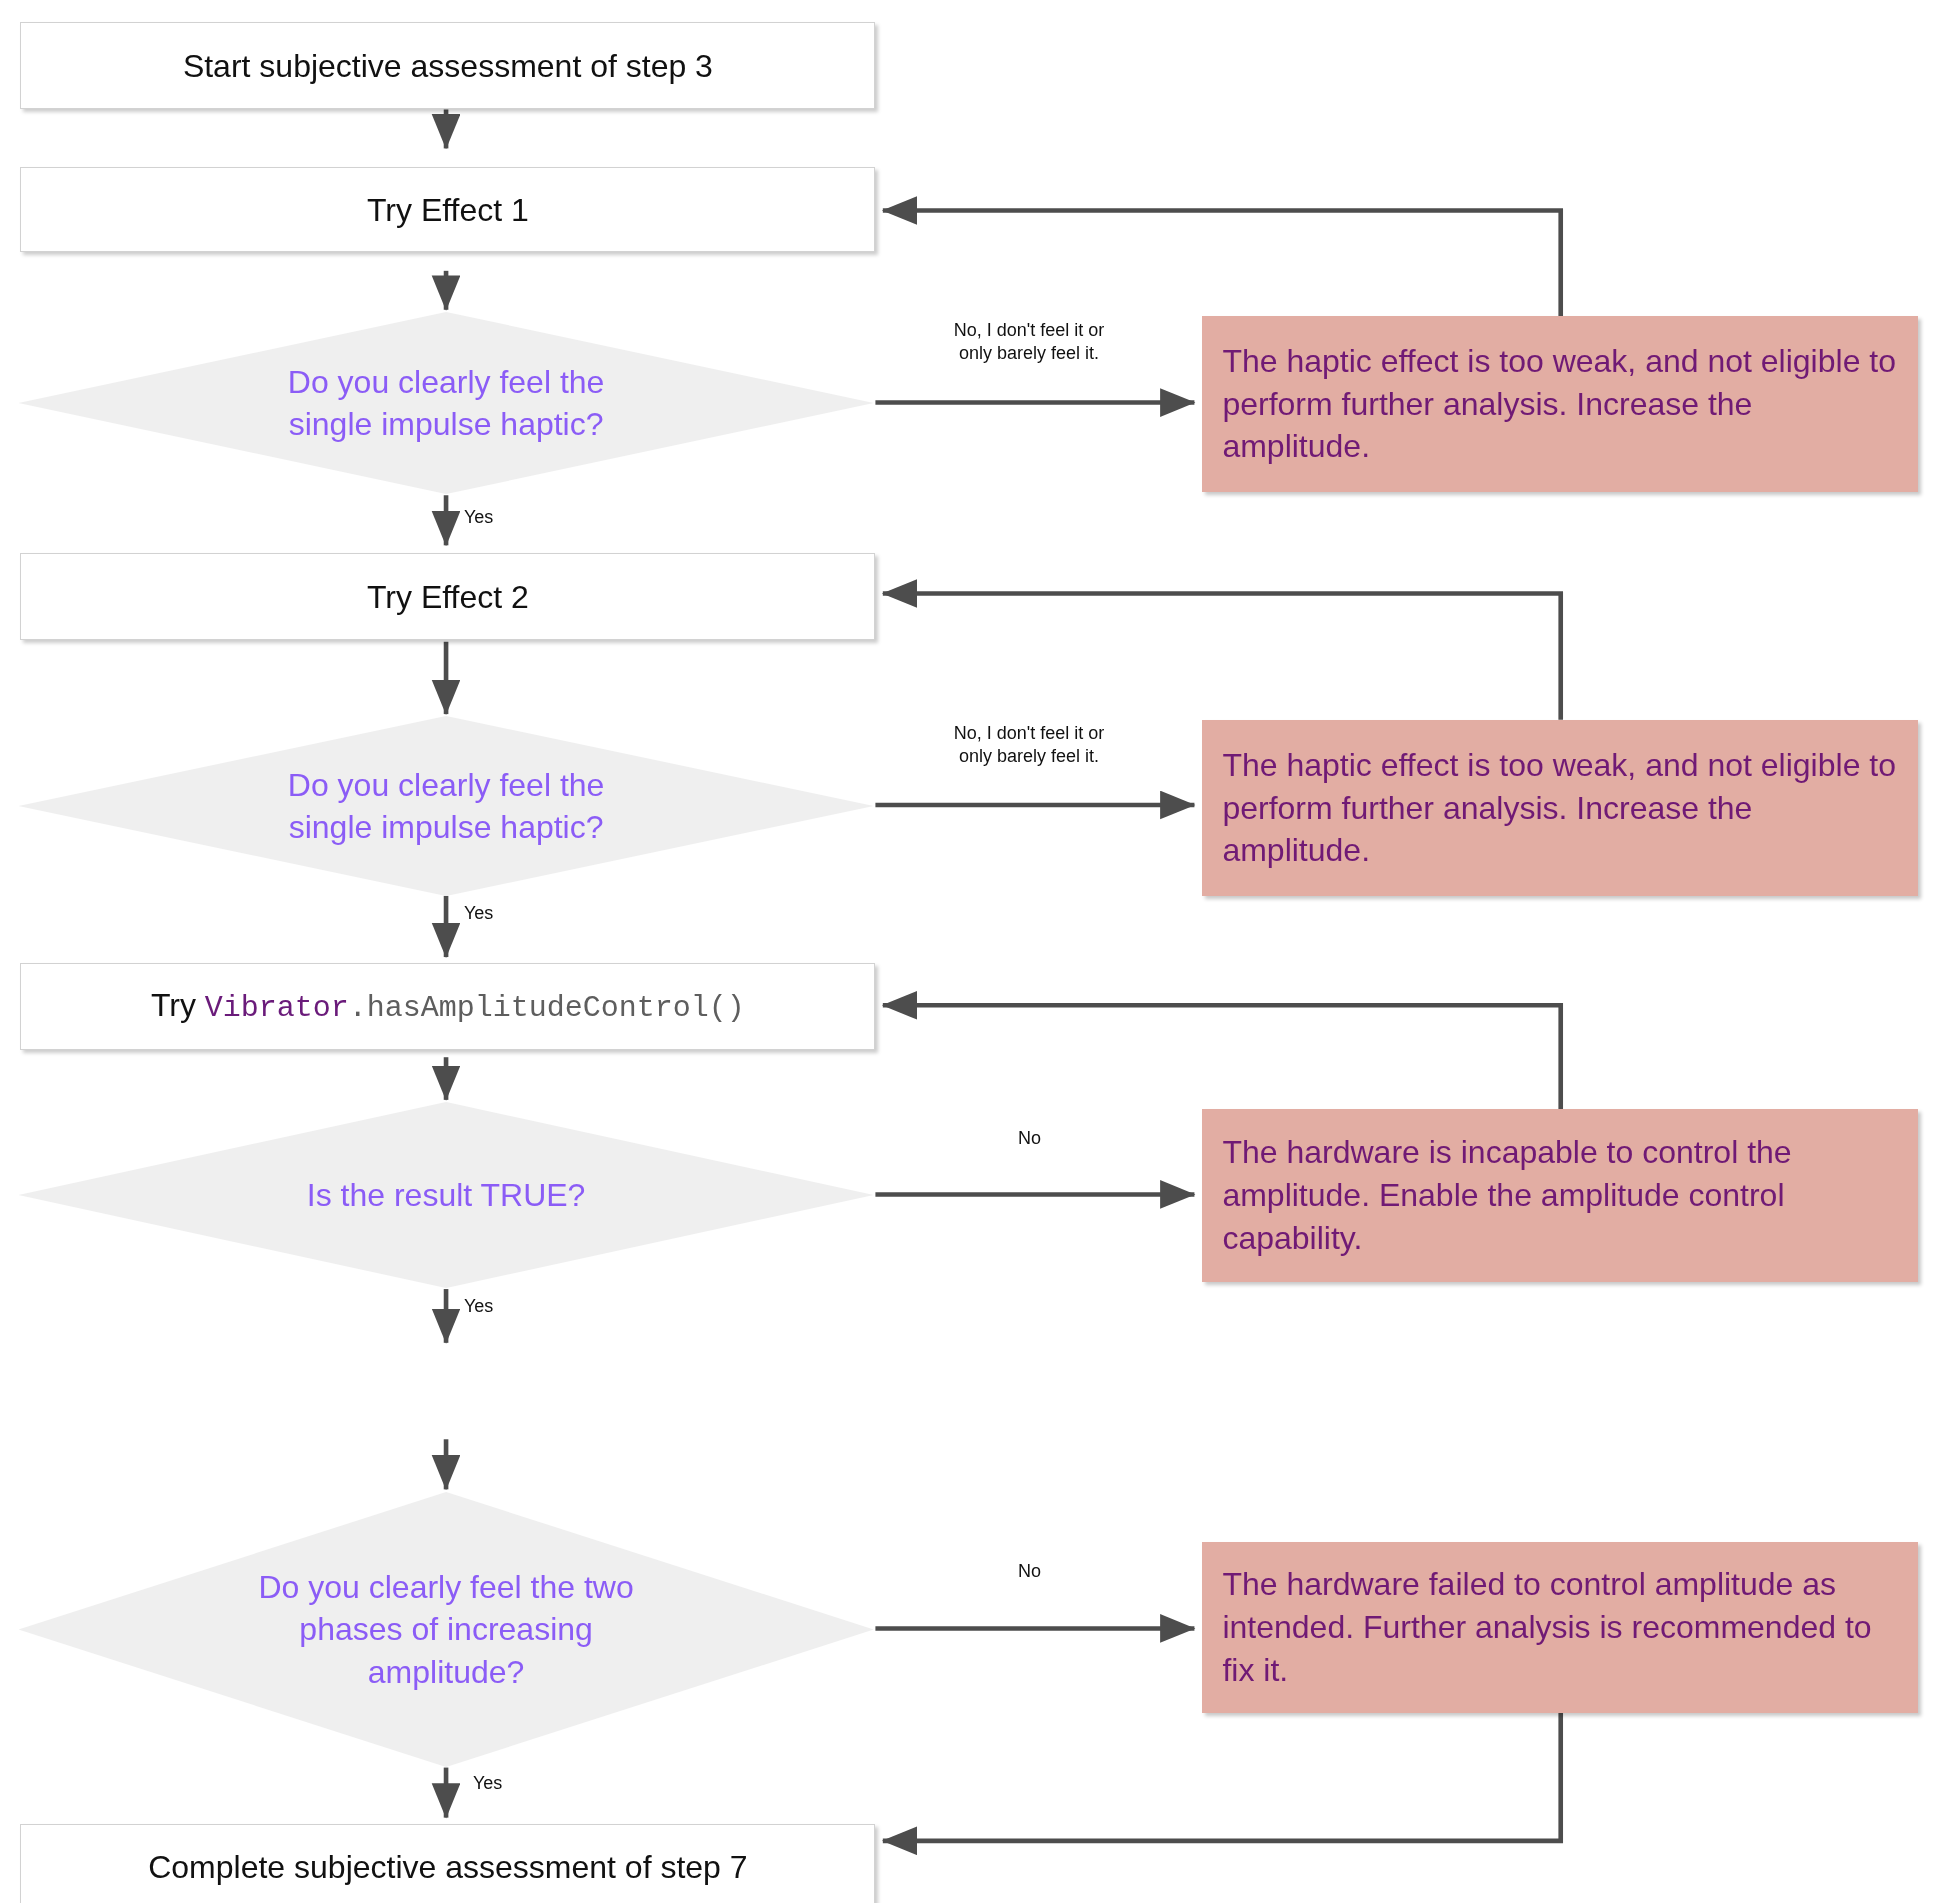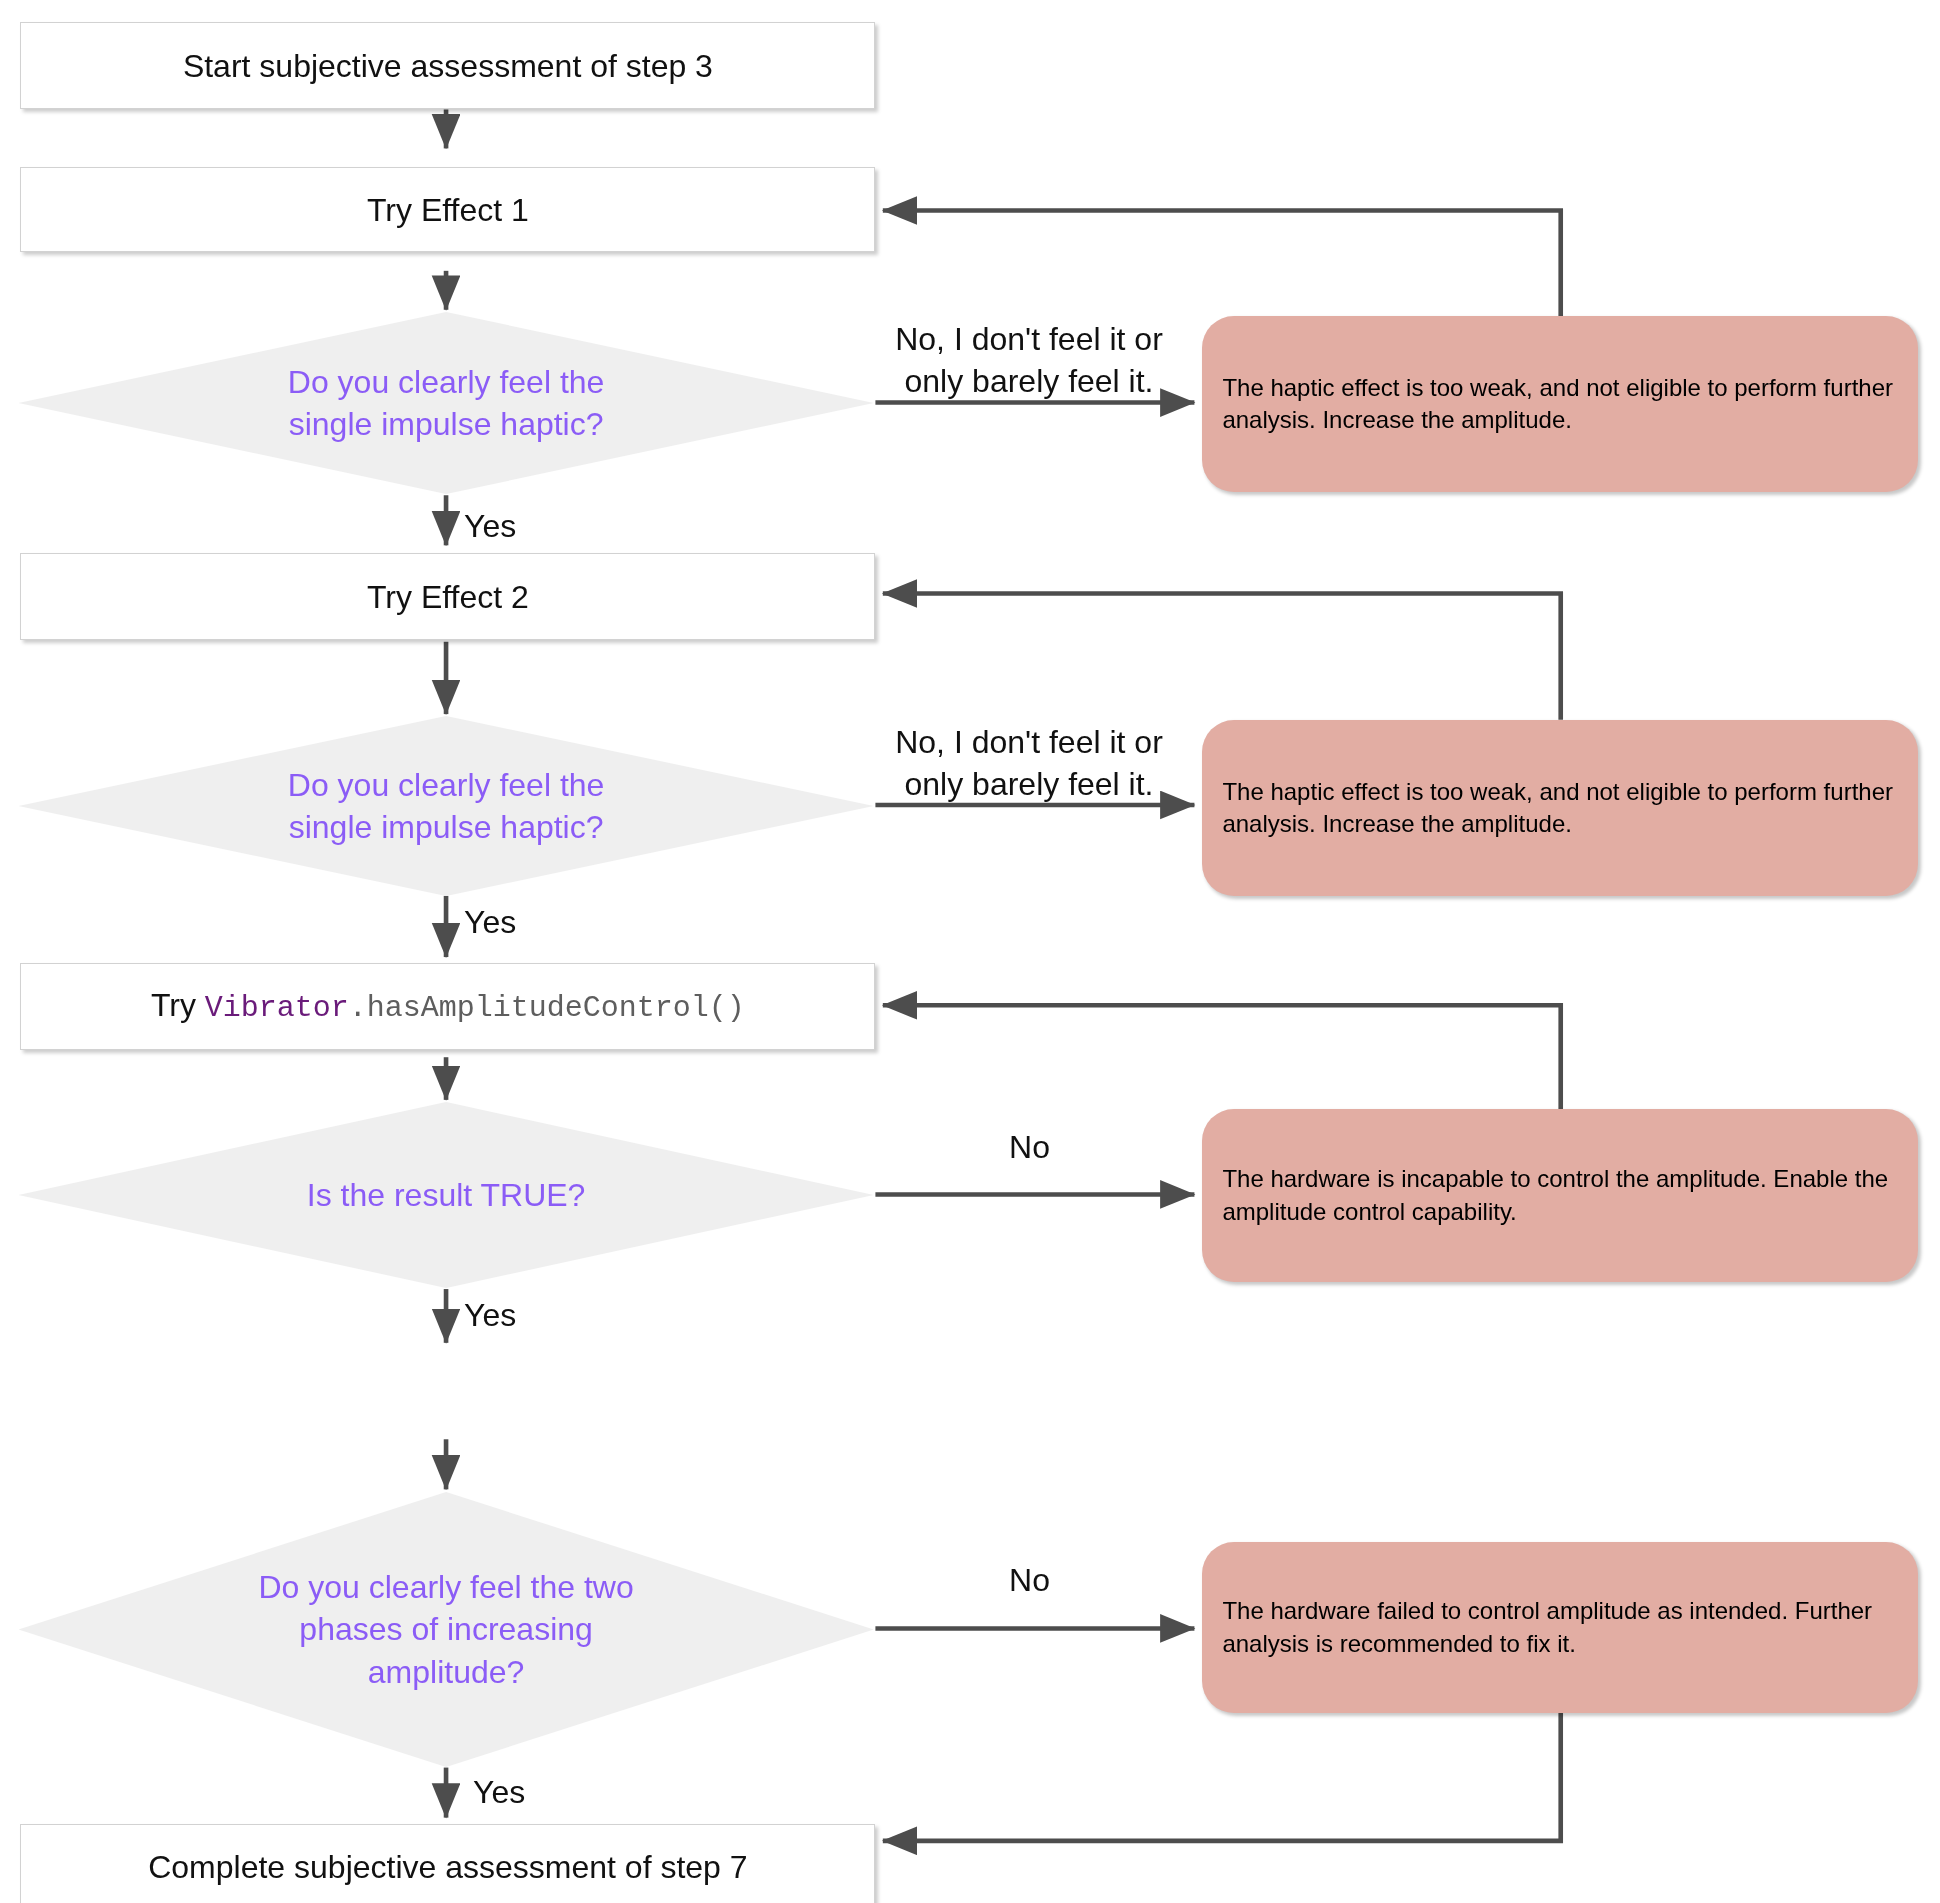--- a/index.html
+++ b/index.html
@@ -46,48 +46,47 @@
     filter:drop-shadow(2.8px 3.7px 2.8px rgba(0,0,0,0.22));
   }
   .decision .dlabel{
     position:relative;
     z-index:2;
     width:72%;
   }
   .note{
     background:#e2ada3;
     box-shadow:2.8px 2.8px 3.7px rgba(0,0,0,0.22);
-    font-size:24px;
-    color:#000000;
+    font-size:32px;
+    color:#701a75;
     line-height:1.34;
     justify-content:flex-start;
     text-align:left;
     padding:0 13px 0 20.4px;
-    border-radius:32px;
   }
   
   .codebox{
     font-size:32px;
   }
   .code-cls{
     font-family:"Liberation Mono", "DejaVu Sans Mono", monospace;
     font-size:30px;
     font-weight:normal;
     color:#6a1b7a;
   }
   .code-mem{
     font-family:"Liberation Mono", "DejaVu Sans Mono", monospace;
     font-size:30px;
     color:#5e5e5e;
   }
   .code-plain{color:#111111;}
   
   .elabel{
     position:absolute;
-    font-size:32px;
+    font-size:18px;
     color:#111111;
     line-height:1.3;
     text-align:center;
     white-space:pre-line;
   }
   
   #wires{
     position:absolute;
     left:0;top:0;
     width:1940px;height:1903px;

